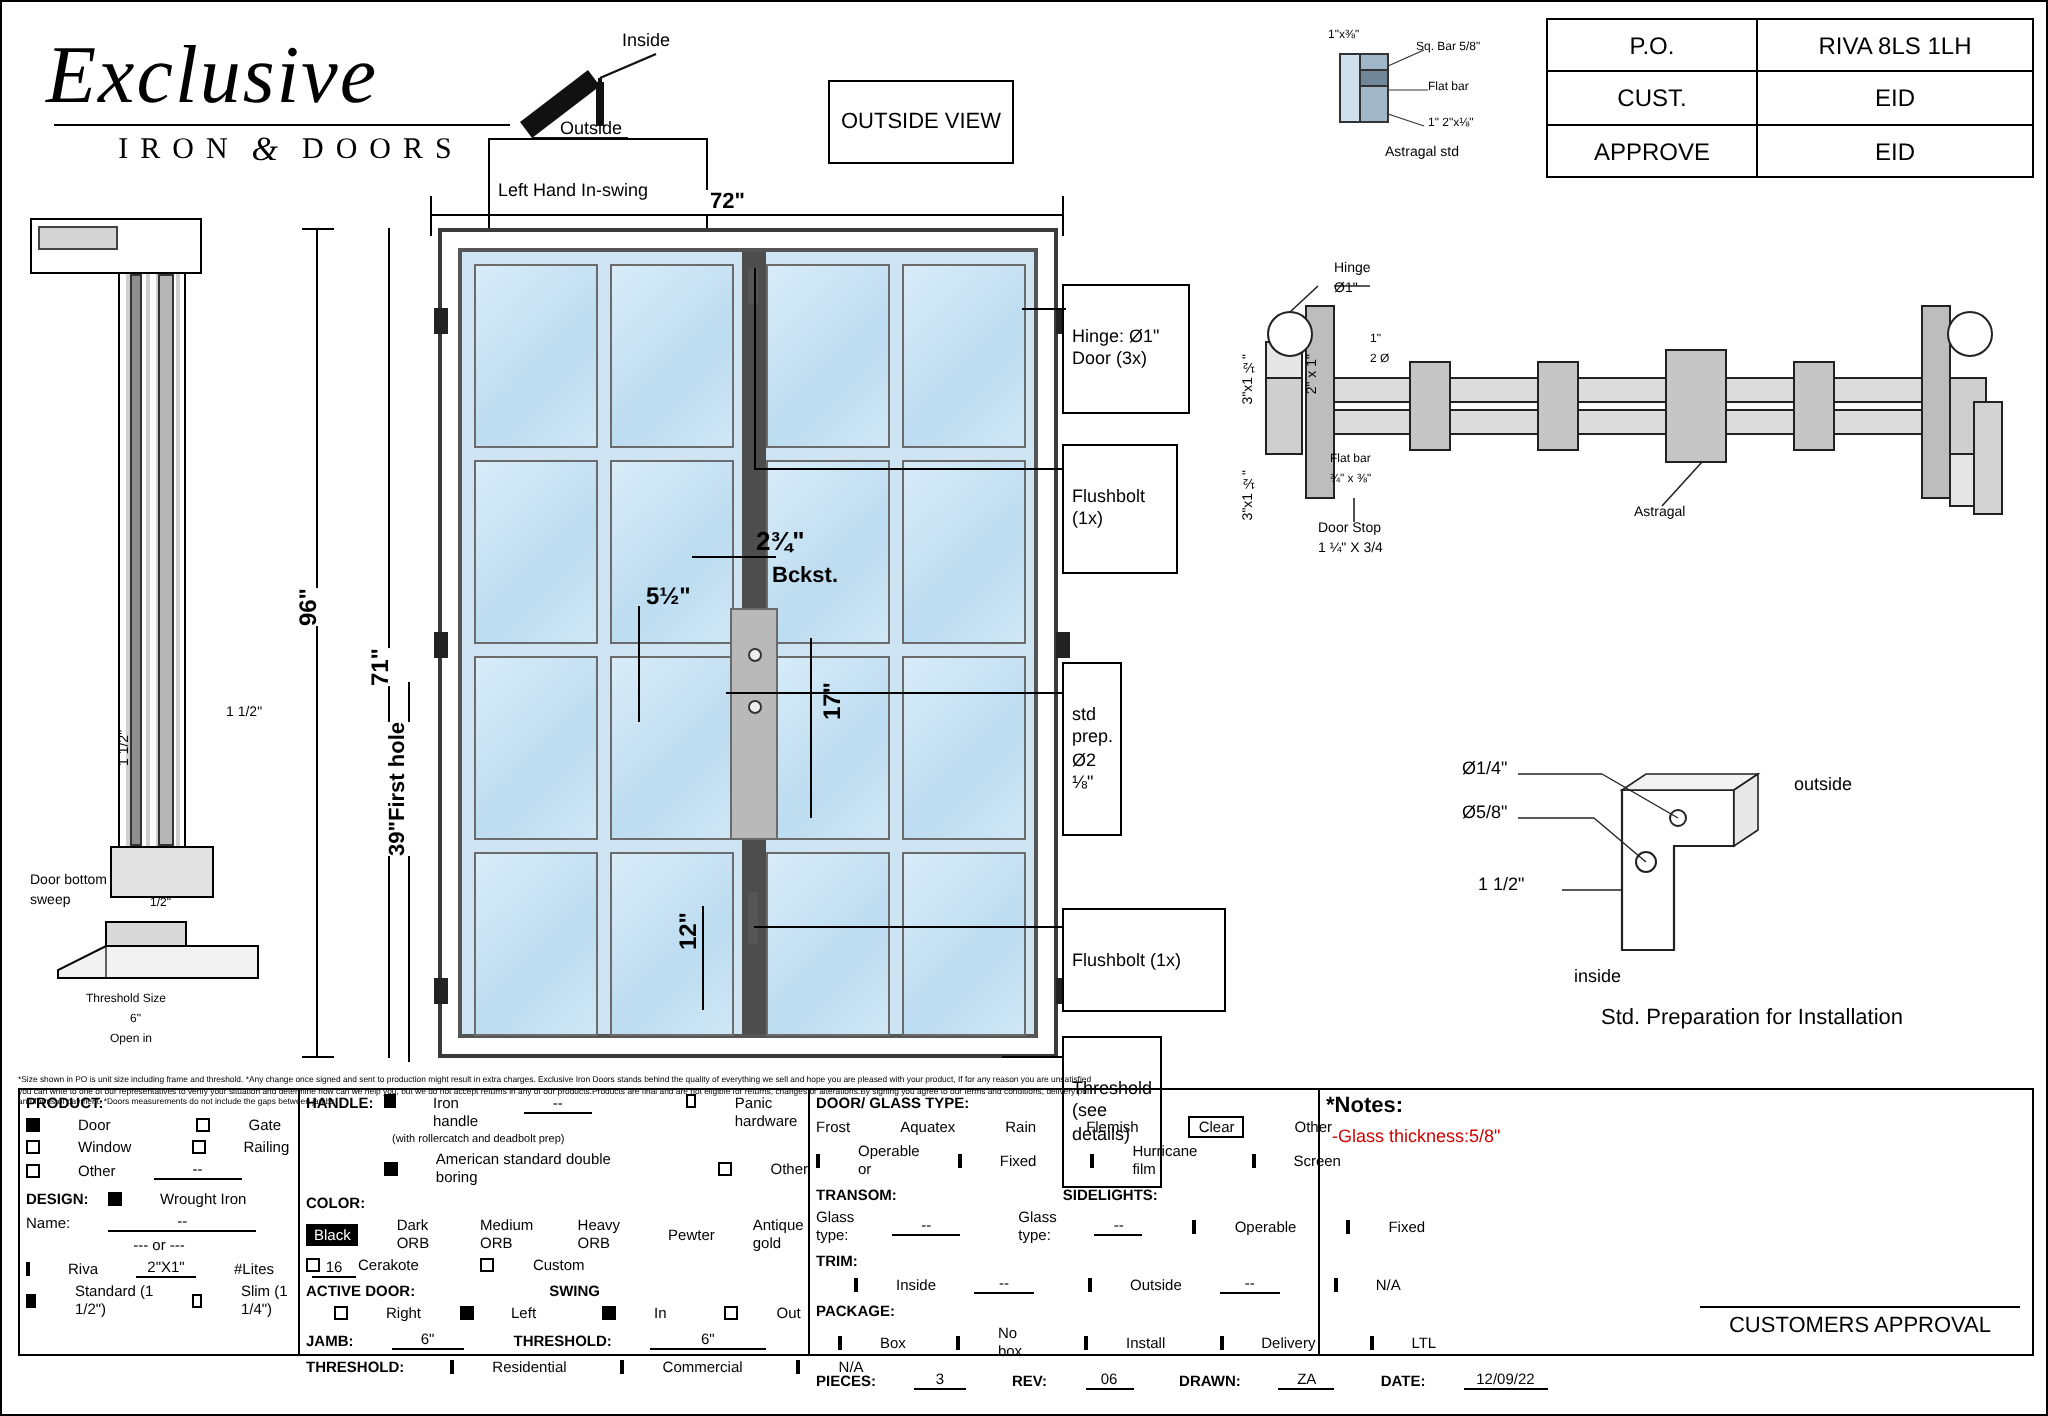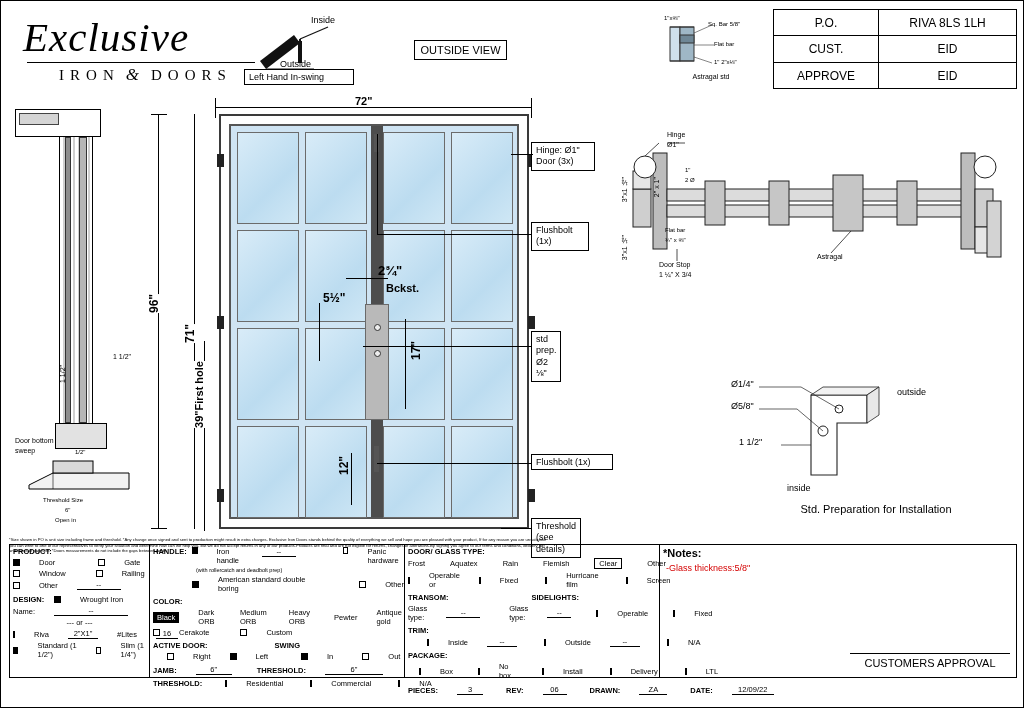--- a/index.html
+++ b/index.html
@@ -30,21 +30,21 @@
   #title-block .tc1 { width:105px; border-right:1px solid #000; display:flex; align-items:center; justify-content:center; font-size:12px; }
   #title-block .tc2 { flex:1; display:flex; align-items:center; justify-content:center; font-size:12px; }
 
   
   #logo-area { left:22px; top:12px; width:245px; height:78px; }
   .logo-script { font-family:"Liberation Serif", serif; font-style:italic; font-size:41px; letter-spacing:1px; }
   .logo-sub { font-family:"Liberation Serif", serif; font-size:15px; letter-spacing:6px; display:flex; align-items:center; justify-content:center; gap:6px; }
   .logo-rule { height:1px; background:#000; width:228px; margin:1px 0 2px 4px; }
 
   
-  .callout { border:1px solid #000; background:#fff; padding:2px 4px; font-size:9px; }
+  .callout { border:1px solid #000; background:#fff; padding:20px 4px; font-size:9px; }
 
   
   #door-frame { left:218px; top:113px; width:310px; height:415px; background:#fff; border:2px solid #3a3a3a; }
   #door-inner { position:absolute; left:8px; top:8px; right:8px; bottom:8px; border:2px solid #555; background:#cfe4f3; }
   .glasspane { position:absolute; background:linear-gradient(135deg,#d9ecf8 0%,#bcdcf0 60%,#cfe7f5 100%); border:1px solid #6b6b6b; }
   .mullion { position:absolute; background:#4d4d4d; }
   #lock-plate { position:absolute; background:#b9b9b9; border:1px solid #6a6a6a; }
   .hinge-mark { position:absolute; width:7px; height:13px; background:#222; }
 
   

